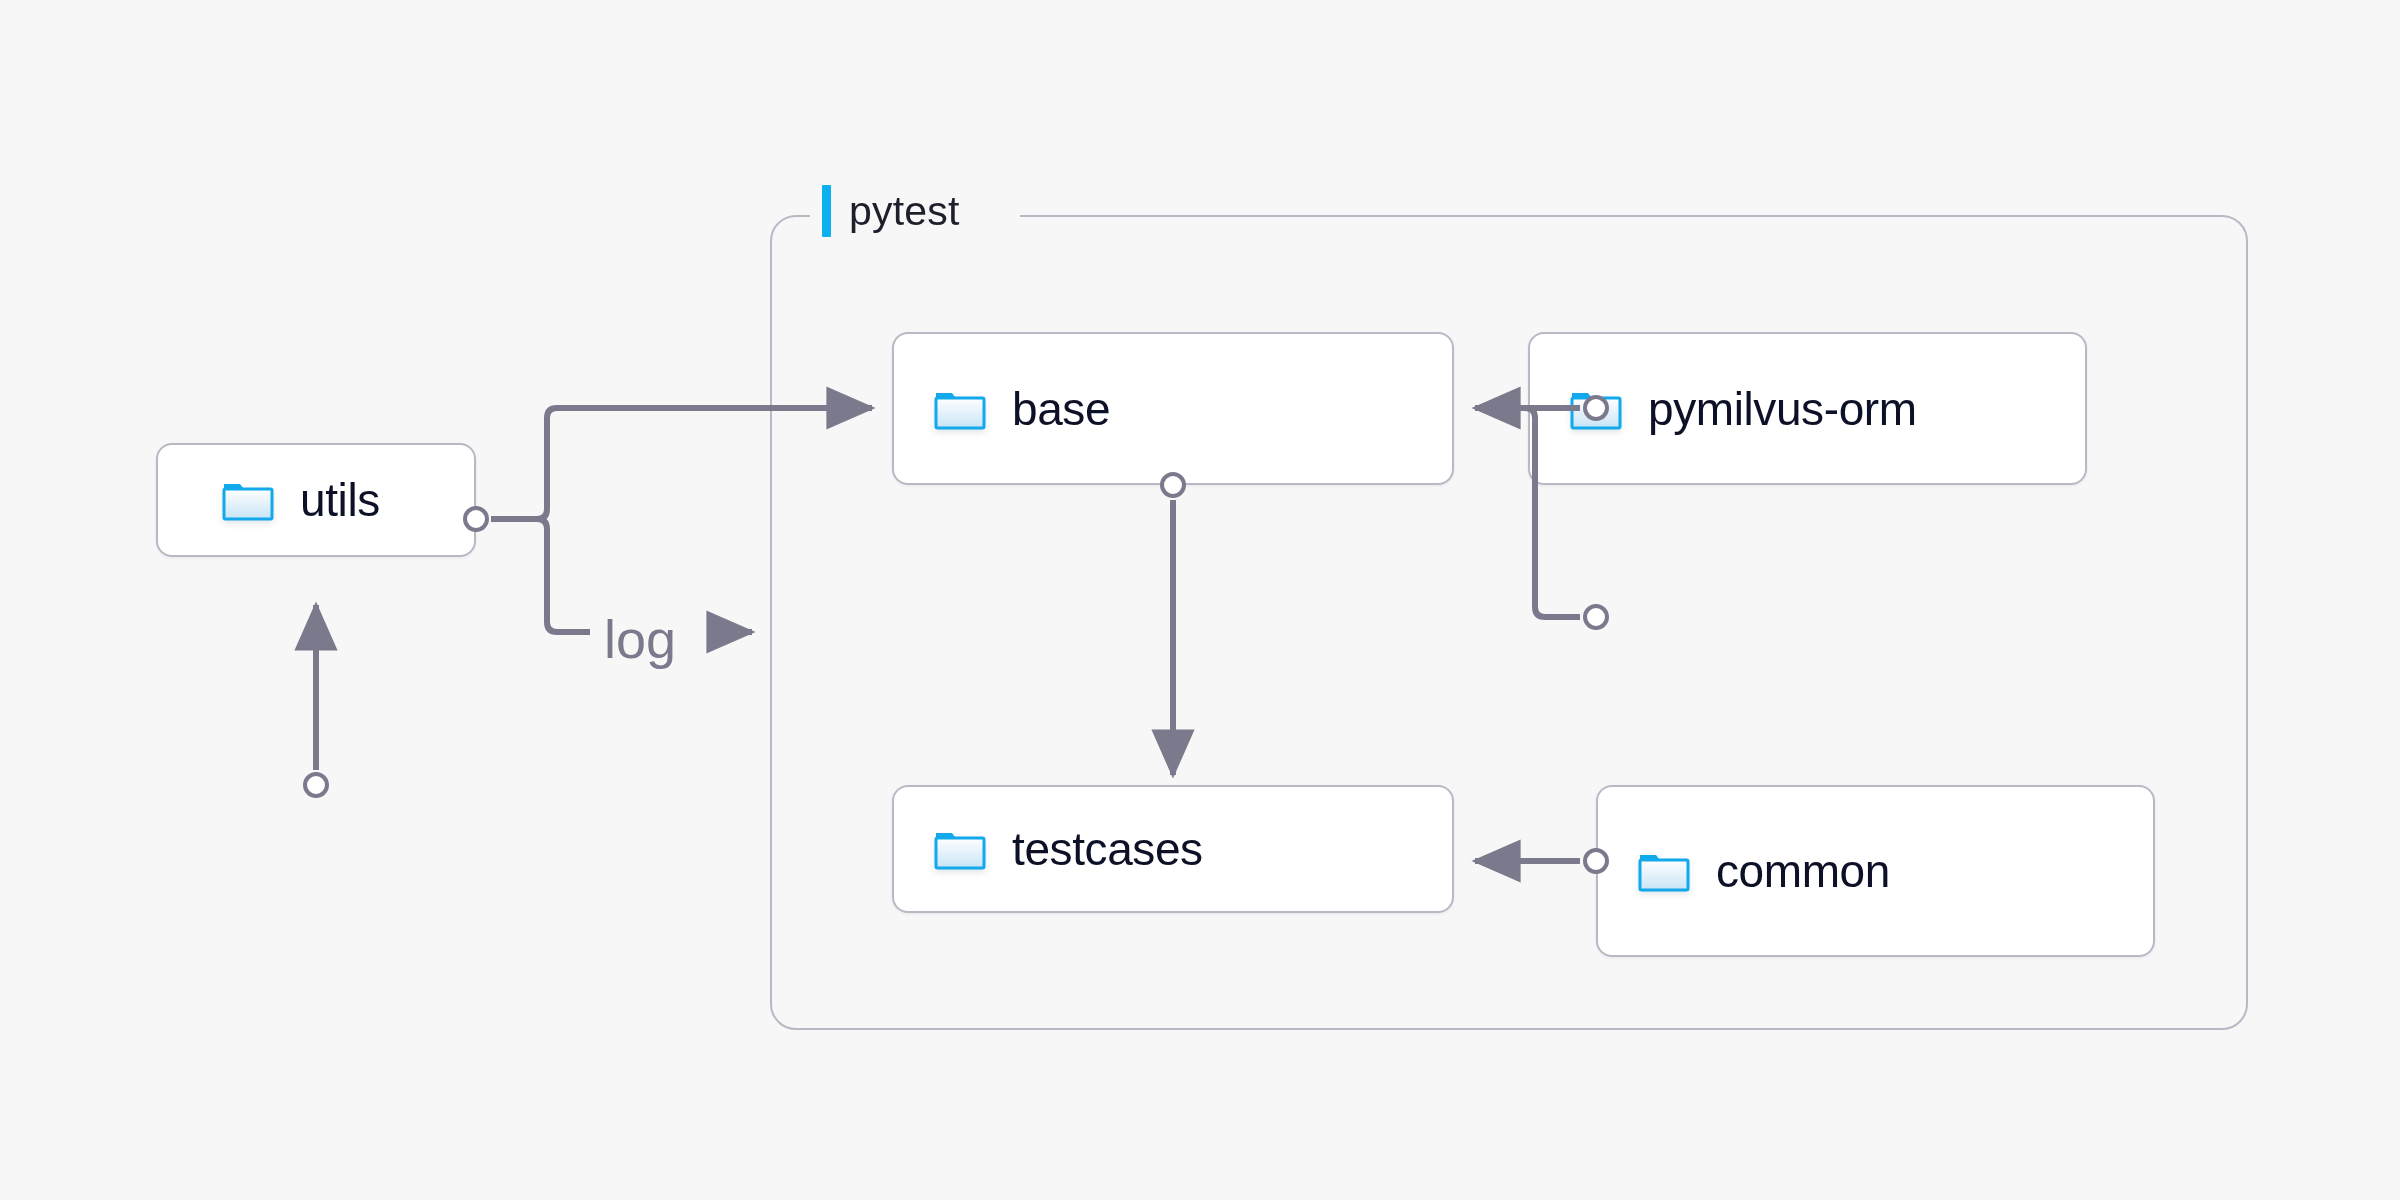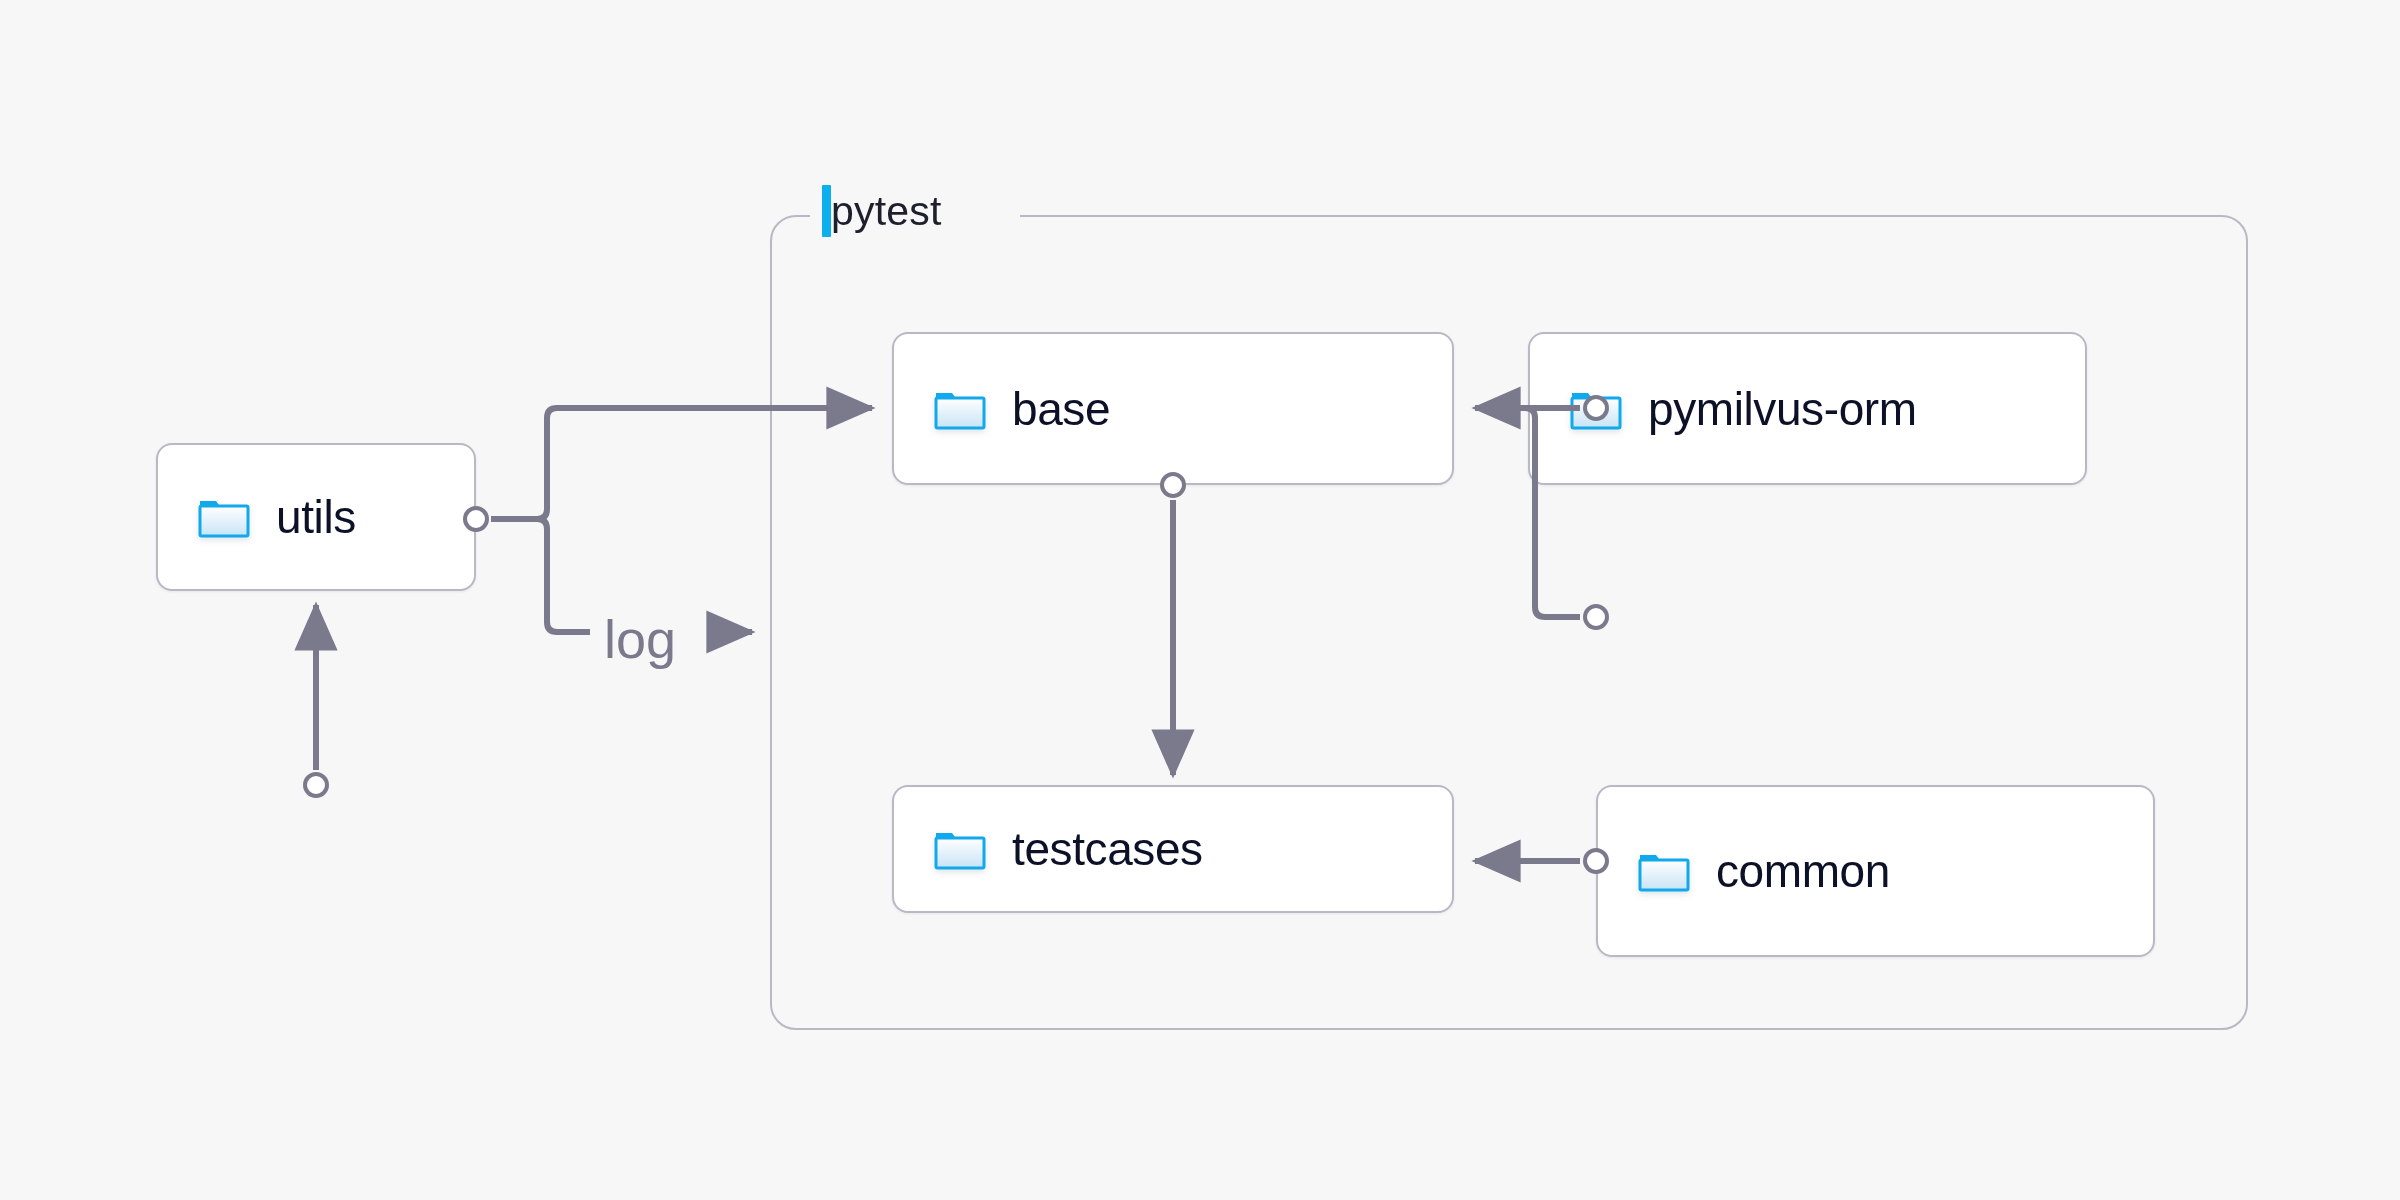--- a/index.html
+++ b/index.html
@@ -36,20 +36,21 @@
     height: 30px;
     width: 210px;
     background: #f7f7f8;
   }
   .group-label {
     position: absolute;
     left: 822px;
     top: 181px;
     display: flex;
     align-items: center;
+    gap: 18px;
     height: 60px;
   }
   .group-accent-bar {
     width: 9px;
     height: 52px;
     background: #0cb0ee;
     border-radius: 1px;
   }
   .group-label-text {
     font-size: 41px;
@@ -160,21 +161,21 @@
 
     <path class="wire" d="M1580,408 L1475,408" marker-end="url(#arrow)"></path>
 
     <path class="wire" d="M1580,617 L1545,617 Q1535,617 1535,607 L1535,418 Q1535,408 1525,408 L1475,408"></path>
 
     <path class="wire" d="M1580,861 L1475,861" marker-end="url(#arrow)"></path>
   </svg>
 
   <div class="edge-label" style="left:604px; top:608px;">log</div>
 
-  <div class="node" style="left:156px; top:443px; width:320px; height:148px;">
+  <div class="node" style="left:156px; top:443px; width:320px; height:114px;padding-left:24px;">
     <div class="node-inner">
       <svg class="folder-icon" viewBox="0 0 52 44">
         <defs>
           <linearGradient id="fg1" x1="0" y1="0" x2="0" y2="1">
             <stop offset="0%" stop-color="#ffffff"></stop>
             <stop offset="100%" stop-color="#c8e4f6"></stop>
           </linearGradient>
         </defs>
         <path d="M2 6 h16 l3 4 h29 v4 H2 z" fill="#11a9ec"></path>
         <rect x="2" y="11" width="48" height="30" rx="1.5" fill="url(#fg1)" stroke="#11a9ec" stroke-width="3"></rect>

